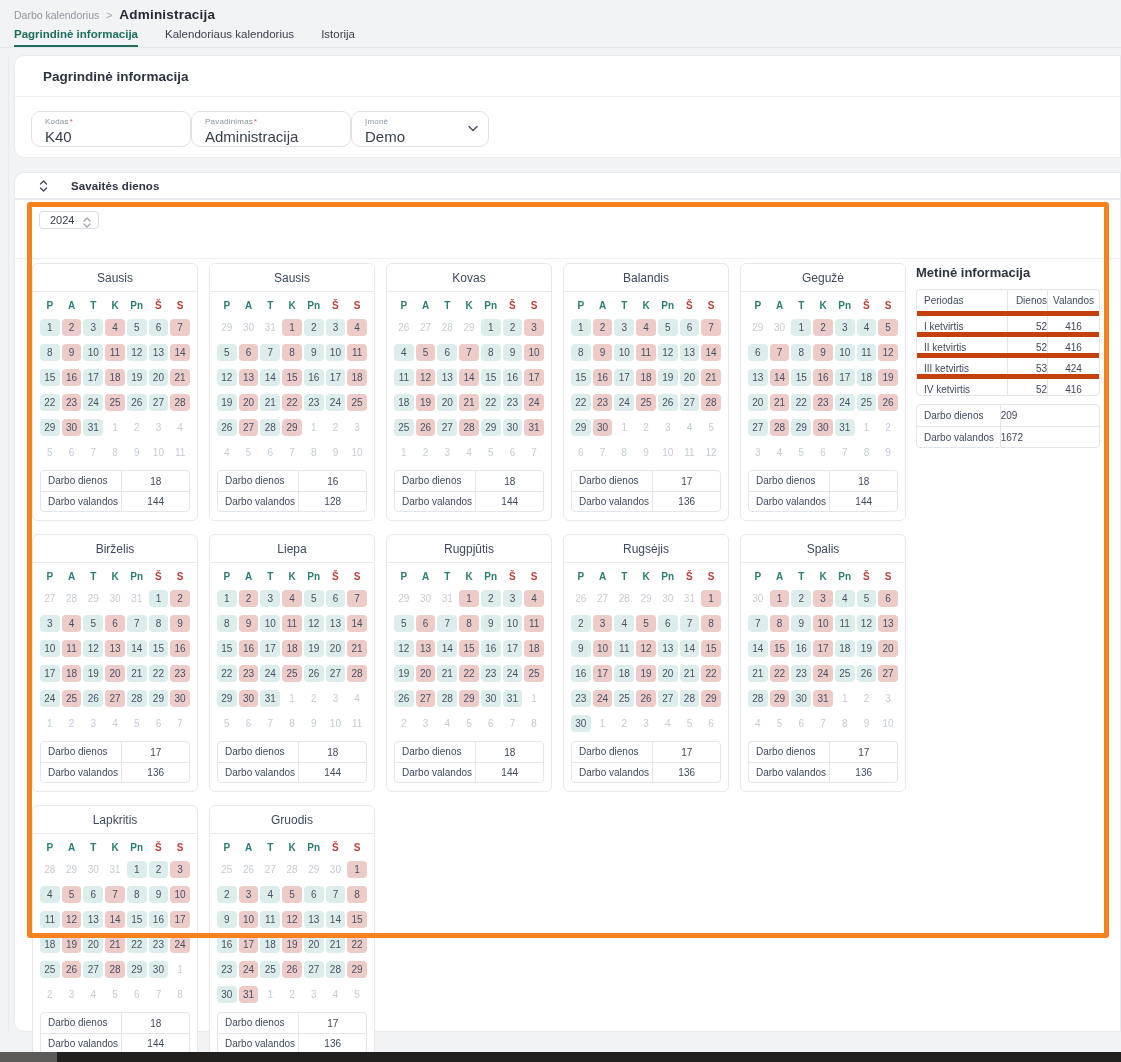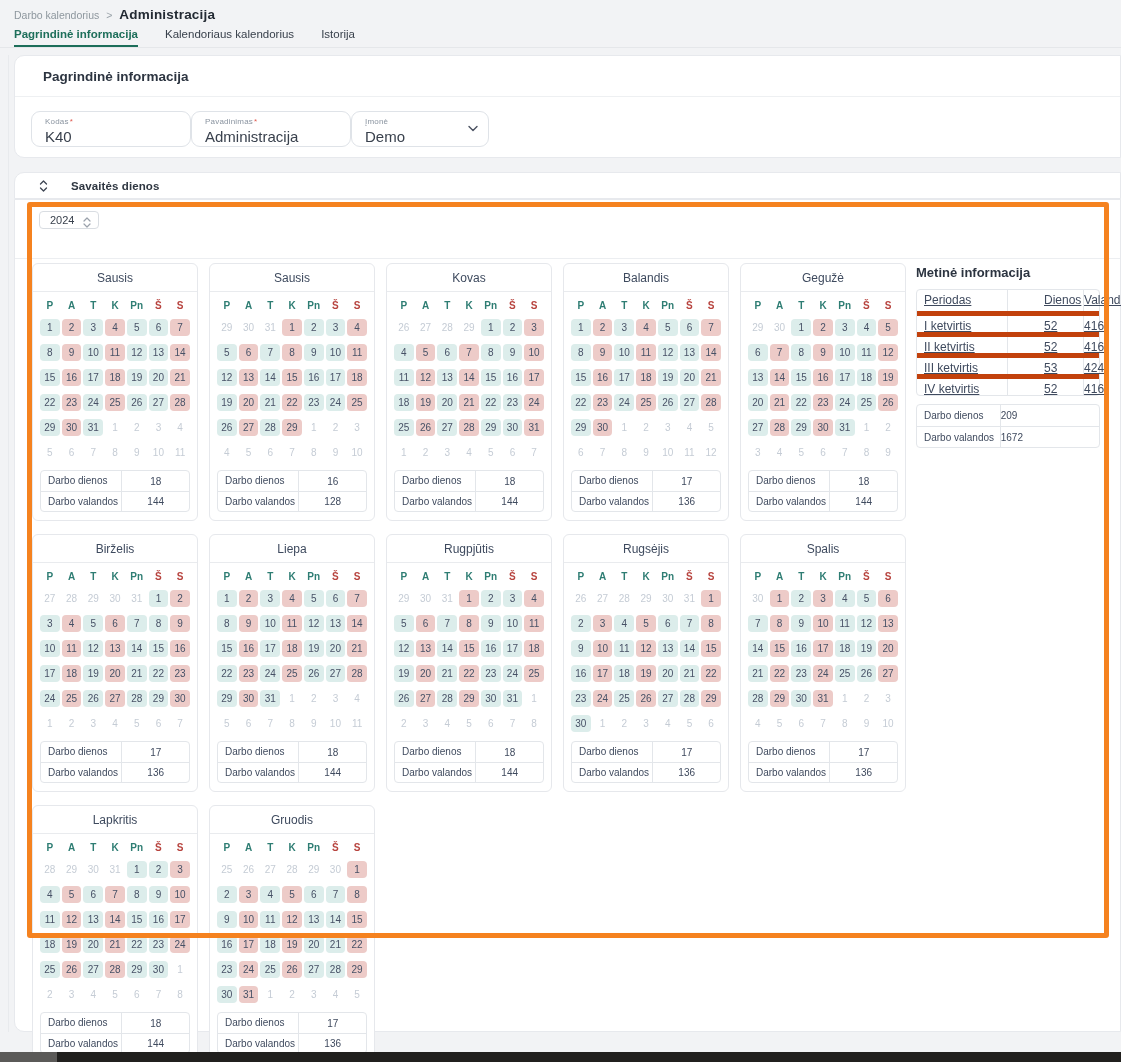--- a/index.html
+++ b/index.html
@@ -64,24 +64,24 @@
   .day.other{color:#c5ccd5;cursor:default;}
   .month-summary{margin:9px 7px 0;border:1px solid #e3e6ea;border-radius:4px;}
   .srow{display:flex;height:20px;align-items:center;}
   .srow + .srow{border-top:1px solid #e3e6ea;}
   .slabel{flex:0 0 55%;border-right:1px solid #e3e6ea;height:100%;line-height:20px;padding-left:7px;font-size:10px;color:#3f4a5e;}
   .sval{flex:1;text-align:center;font-size:10px;color:#3f4a5e;}
   
   .annual{position:absolute;left:901px;top:6px;width:184px;}
   .annual-title{font-size:13px;font-weight:bold;color:#2c3440;margin-bottom:9px;}
   .atable{border:1px solid #e3e6ea;border-radius:4px;}
-  .arow{display:flex;height:21px;align-items:stretch;line-height:21px;font-size:12px;color:#3f4a5e;text-decoration:underline;}
+  .arow{display:flex;height:21px;align-items:stretch;line-height:21px;font-size:10px;color:#3f4a5e;}
   .arow + .arow{border-top:5px solid #c2410c;}
   .ac1{flex:0 0 50%;padding-left:7px;border-right:1px solid #e3e6ea;}
-  .ac2{flex:0 0 22%;text-align:left;border-right:1px solid #e3e6ea;margin-left:36px;}
+  .ac2{flex:0 0 22%;text-align:right;border-right:1px solid #e3e6ea;}
   .ac3{flex:1;text-align:center;}
   .atotals{margin-top:8px;border:1px solid #e3e6ea;border-radius:4px;}
   .trow{display:flex;height:21px;line-height:21px;font-size:10px;color:#3f4a5e;}
   .trow + .trow{border-top:1px solid #e3e6ea;}
   .tc1{flex:0 0 46%;padding-left:7px;border-right:1px solid #e3e6ea;}
   .tc2{flex:1;}
   
   .orange-rect{position:absolute;left:27px;top:202px;width:1082px;height:736px;border:5px solid var(--highlight-orange);border-radius:3px;pointer-events:none;z-index:40;}
   
   .footer-bar{position:absolute;left:0;bottom:0;width:1121px;height:10px;background:#21201e;}

